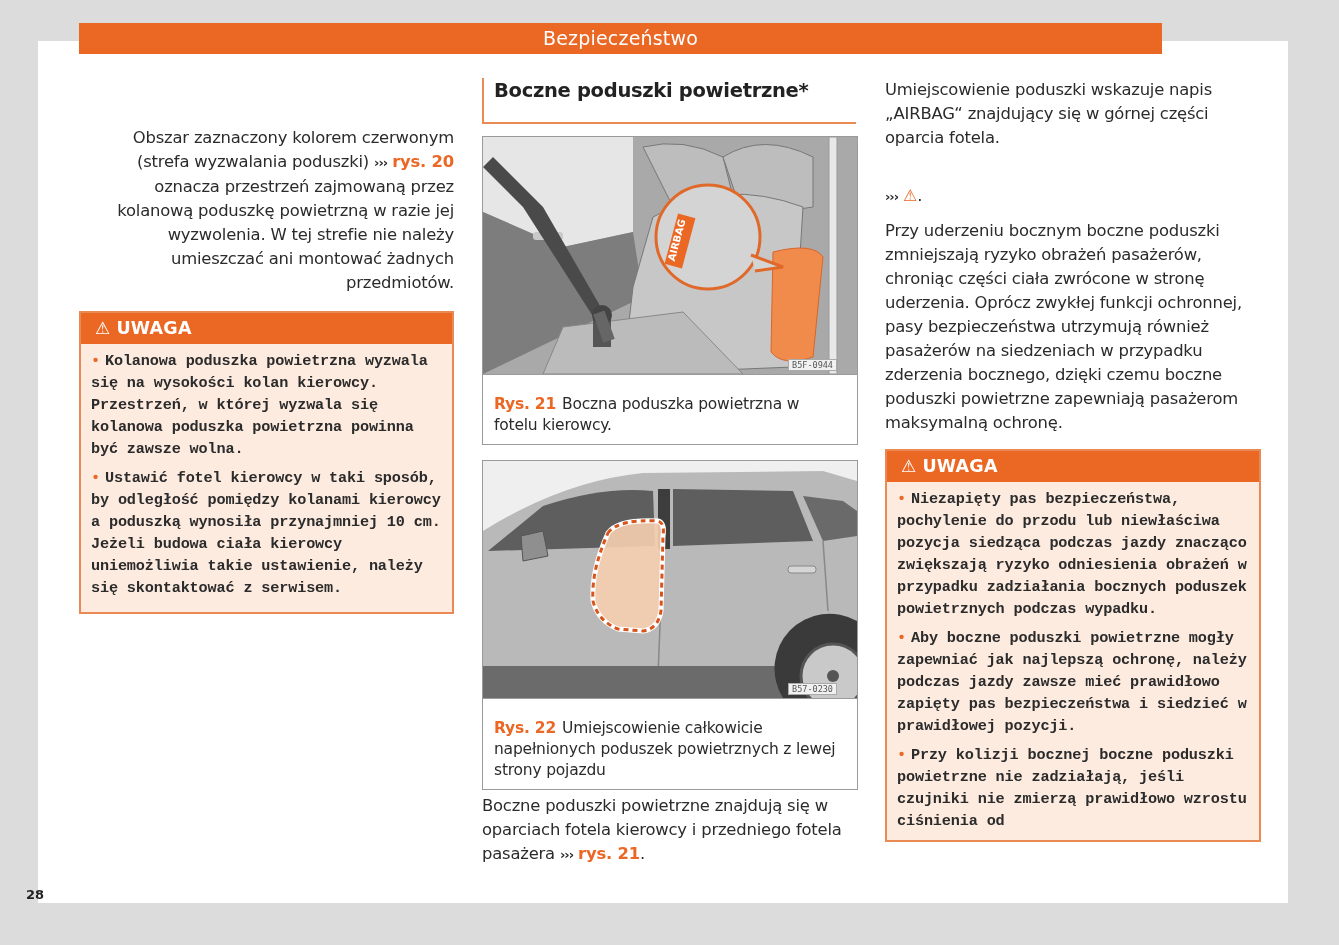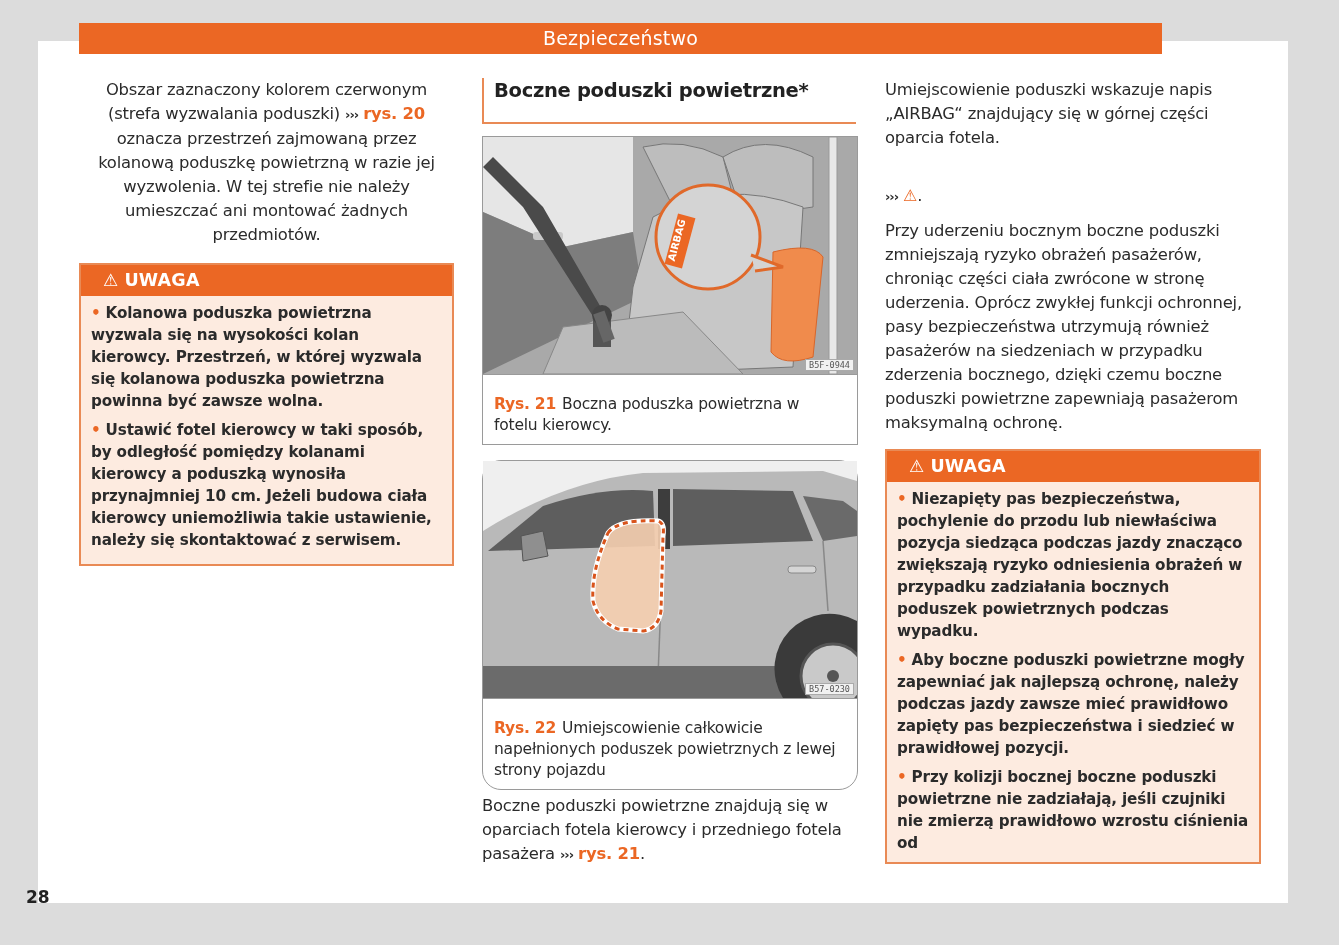--- a/index.html
+++ b/index.html
@@ -21,58 +21,58 @@
   }
   .ref-arrows { font-weight:bold; color:#2b2b2b; font-size:13px; letter-spacing:-1px; }
   .ref-link { color:#eb6724; font-weight:bold; }
   .warn-inline { color:#eb6724; font-size:16px; }
 
   .warning-box {
     border:2px solid #e98a55; background:#fdebe0; margin-top:14px;
   }
   .warning-head {
     background:#eb6724; color:#fff; font-weight:bold; font-size:17.5px; height:31px; line-height:31px;
-    padding-left:22px; letter-spacing:0.2px;
+    padding-left:14px; letter-spacing:0.2px;
   }
   .warning-head .tri { font-size:17px; margin-right:6px; font-weight:normal; }
   .warning-body { padding:6px 10px 6px 10px; }
   .warning-item {
-    font-size:15.2px; line-height:22px; font-weight:bold; color:#2b2b2b; margin:0 0 7px 0; letter-spacing:-0.15px;
+    font-size:15.2px; line-height:22px; font-weight:bold; color:#2b2b2b; margin:0 0 7px 0; letter-spacing:-0.15px;font-family:Liberation Mono, monospace;
   }
   .warning-item .bullet { color:#eb6724; margin-right:5px; }
 
   .section-title {
     border-left:2px solid #e98a55; border-bottom:2px solid #e98a55;
     font-size:19.5px; font-weight:bold; color:#222; padding:0 0 16px 10px; height:28px; line-height:26px;
     width:362px; margin-bottom:16px; letter-spacing:-0.3px;
   }
   .figure {
     border:1px solid #9a9a9a; width:374px; position:relative; background:#fff;
   }
   .figure .img { position:relative; height:237px; overflow:hidden; border-bottom:1px solid #9a9a9a; }
   .figure .img svg { display:block; }
   .figure .code {
-    position:absolute; right:3px; bottom:3px; background:#f1f1f1; border:1px solid #aaa;
+    position:absolute; right:20px; bottom:3px; background:#f1f1f1; border:1px solid #aaa;
     font-size:8.5px; color:#555; padding:0 3px; font-family:"DejaVu Sans Mono", monospace;
   }
   .figure .caption { padding:7px 10px 8px 11px; font-size:15.5px; line-height:21px; color:#2b2b2b; letter-spacing:-0.2px;margin-top:12px;}
   .figure .caption .label { color:#eb6724; font-weight:bold; margin-right:6px; }
-  .page-number { position:absolute; left:26px; top:887px; font-size:17px; font-weight:bold; color:#222; }
+  .page-number { position:absolute; left:26px; top:887px; font-size:13px; font-weight:bold; color:#222; }
 </style>
 </head>
 <body>
 
 <div class="page"></div>
 
 <div class="header-bar">
   <span>Bezpieczeństwo</span>
 </div>
 
 <div class="col col-left">
-  <p class="para" style="hyphens:auto; text-align:center;">
+  <p class="para" style="hyphens:auto; text-align:right;margin-top:48px;">
     <span>Obszar zaznaczony kolorem czerwonym (strefa wyzwalania poduszki) </span><span class="ref-arrows">›››</span>
     <a class="ref-link">rys. 20</a><span> oznacza przestrzeń zajmowaną przez kolanową poduszkę powietrzną w razie jej wyzwolenia. W tej strefie nie należy umieszczać ani montować żadnych przedmiotów.</span>
   </p>
 
   <div class="warning-box" style="margin-top:16px;">
     <div class="warning-head">
       <span class="tri">⚠</span><span>UWAGA</span>
     </div>
     <div class="warning-body">
       <p class="warning-item"><span class="bullet">•</span><span>Kolanowa poduszka powietrzna wyzwala się na wysokości kolan kierowcy. Przestrzeń, w której wyzwala się kolanowa poduszka powietrzna powinna być zawsze wolna.</span></p>
@@ -108,21 +108,21 @@
         <text x="197" y="104" font-size="10" font-weight="bold" fill="#fff" text-anchor="middle" transform="rotate(-75 197 104)" font-family="DejaVu Sans, sans-serif">AIRBAG</text>
         <rect x="346" y="0" width="8" height="237" fill="#e8e8e8" stroke="#999"></rect>
       </svg>
       <span class="code">B5F-0944</span>
     </div>
     <div class="caption">
       <span class="label">Rys. 21</span><span>Boczna poduszka powietrzna w fotelu kierowcy.</span>
     </div>
   </div>
 
-  <div class="figure" style="margin-top:15px;border-radius:19px;">
+  <div class="figure" style="margin-top:15px;">
     <div class="img">
       <svg width="374" height="237" viewBox="0 0 374 237">
         <rect width="374" height="237" fill="#efefef"></rect>
         <path d="M0,70 Q80,20 160,12 L340,10 L374,20 L374,237 L0,237 Z" fill="#b9b9b9"></path>
         <path d="M5,90 L60,45 Q120,25 170,30 L172,85 Z" fill="#5e5e5e"></path>
         <path d="M190,28 L310,30 L330,80 L190,85 Z" fill="#5e5e5e"></path>
         <path d="M320,35 L360,40 L374,50 L374,75 L340,80 Z" fill="#6a6a6a"></path>
         <rect x="175" y="28" width="12" height="60" fill="#3d3d3d"></rect>
         <path d="M38,75 L60,70 L65,95 L40,100 Z" fill="#8f8f8f" stroke="#555"></path>
         <line x1="180" y1="88" x2="175" y2="215" stroke="#888" stroke-width="1.5"></line>

